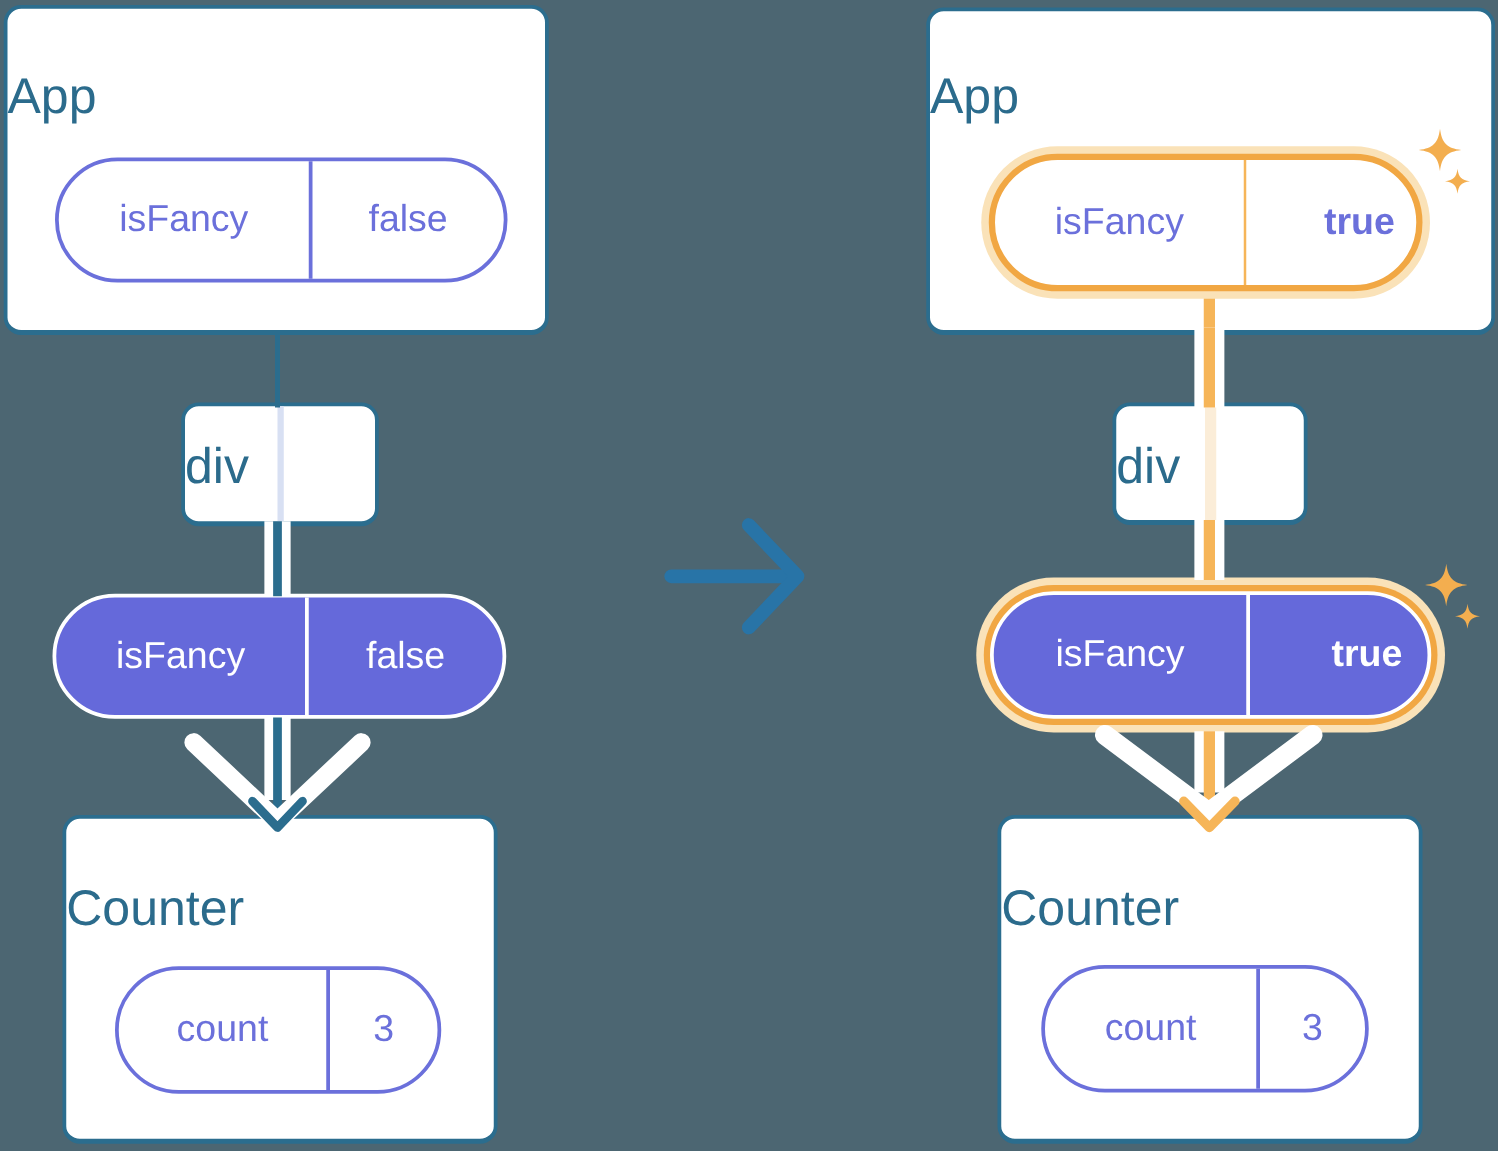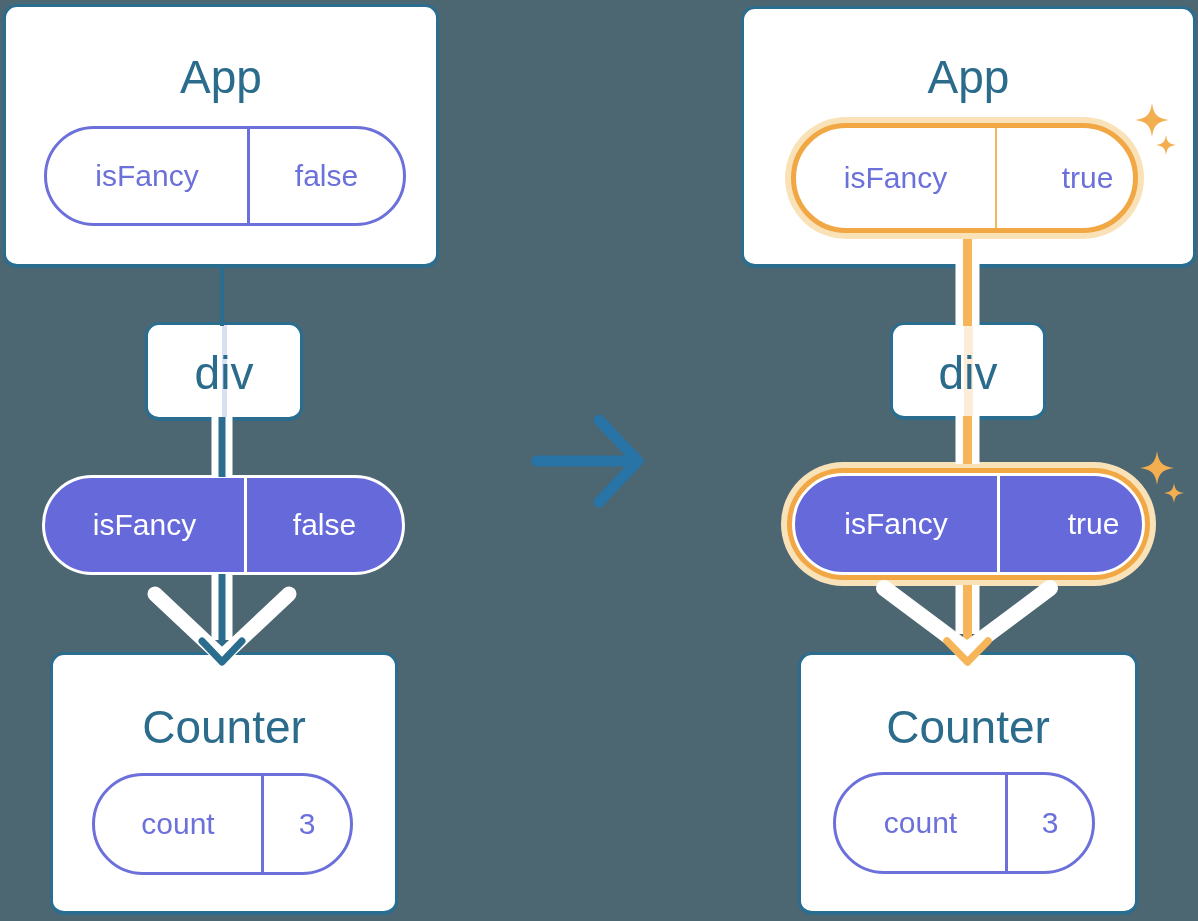--- a/index.html
+++ b/index.html
@@ -9,22 +9,22 @@
     background:var(--background,#4C6672);
     font-family:"Liberation Sans",sans-serif;
   }
   svg.overlay{position:absolute;left:0;top:0;z-index:5;pointer-events:none;}
   .card{
     position:absolute;background:#fff;z-index:1;
     border:3px solid var(--teal,#2B6D8E);border-bottom-width:4px;
     border-radius:14px;
   }
   .card-title{
-    position:absolute;left:0;right:0;text-align:center;z-index:2;
-    color:var(--title,#2B6B8C);font-size:46px;line-height:44px;font-weight:500;
+    position:absolute;left:0;right:0;text-align:left;z-index:2;
+    color:var(--title,#2B6B8C);font-size:40px;line-height:44px;font-weight:500;
   }
   .thru-line{position:absolute;top:0;bottom:0;left:50%;z-index:1;}
   .thru-line.lavender{width:5px;margin-left:-2.5px;background:var(--lavender_line,#D8E0F3);}
   .thru-line.cream{width:9px;margin-left:-4.5px;background:var(--cream_line,#FBEDD8);}
   .inner-line{position:absolute;z-index:1;background:var(--orange_line,#F6B558);}
   .pill{
     position:absolute;display:flex;border-radius:999px;z-index:3;
     font-size:30px;color:var(--purple,#6B70DB);background:#fff;
   }
   .pill .cell{display:flex;align-items:center;justify-content:center;height:100%;}
@@ -37,21 +37,21 @@
   .pill.hl{
     border:5px solid var(--orange,#F1A743);
     box-shadow:0 0 0 6px var(--orange_glow,#FAE2B8);
   }
   .pill.hl .cell.name{border-right:2px solid var(--orange_line,#F6B558);}
   .pill.hl-filled{
     background:var(--purple_fill,#6569DA);color:#fff;border:3px solid #fff;
     box-shadow:0 0 0 5px var(--orange,#F1A743),0 0 0 11px var(--orange_glow,#FAE2B8);
   }
   .pill.hl-filled .cell.name{border-right:3px solid #fff;}
-  .bold{font-weight:400;margin-left:45px;}
+  .bold{font-weight:700;margin-left:45px;}
 </style>
 </head>
 <body>
 
 <div class="stage">
 
   <section class="card" style="left:3px;top:4px;width:436px;height:264px;">
     <div class="card-title" style="top:48px;">App</div>
     <div class="pill outline" style="left:38px;top:119px;width:362px;height:100px;">
       <span class="cell name" style="width:203px;">isFancy</span>

